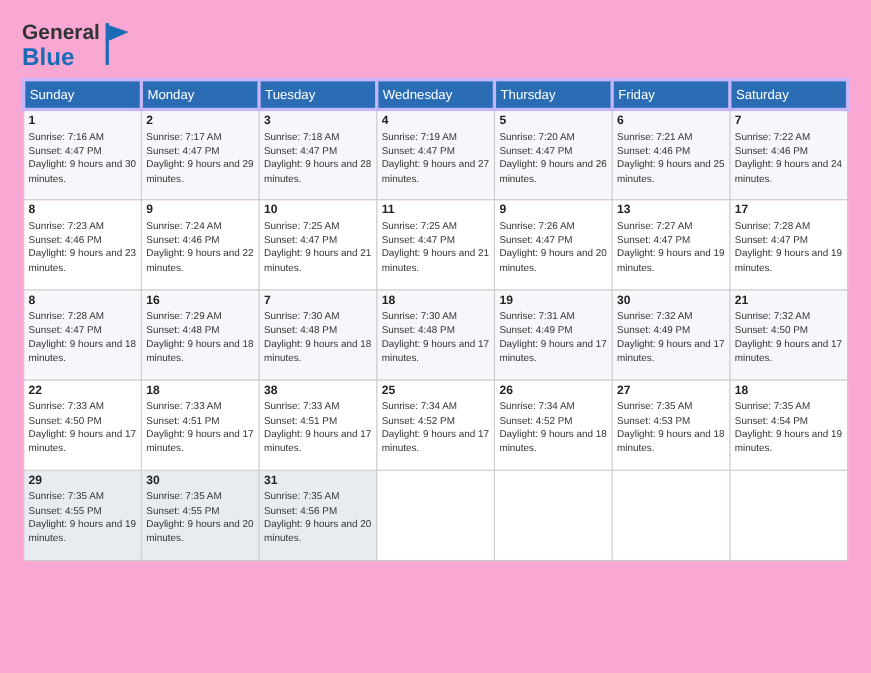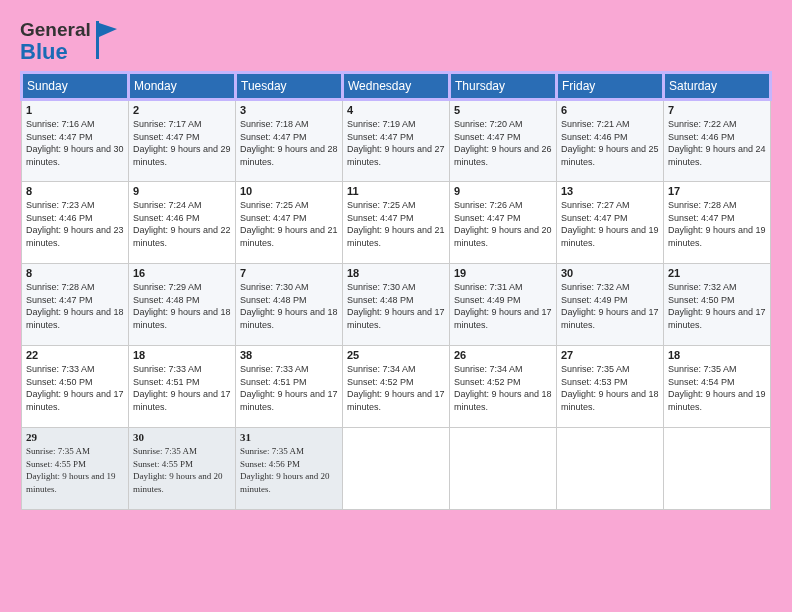--- a/index.html
+++ b/index.html
@@ -61,21 +61,20 @@
       padding: 3px 4px;
       width: calc(100% / 7);
       height: 82px;
       background: #fff;
     }
     .calendar tbody tr:nth-child(odd) td {
       background: #f5f7fa;
     }
     .calendar tbody tr:last-child td {
       background: #e8ecf0;
-      font-family: Liberation Serif, serif;
     }
     .day-num {
       font-size: 11px;
       font-weight: bold;
       color: #222;
       margin-bottom: 2px;
       display: block;
     }
     .day-info {
       font-size: 9px;

